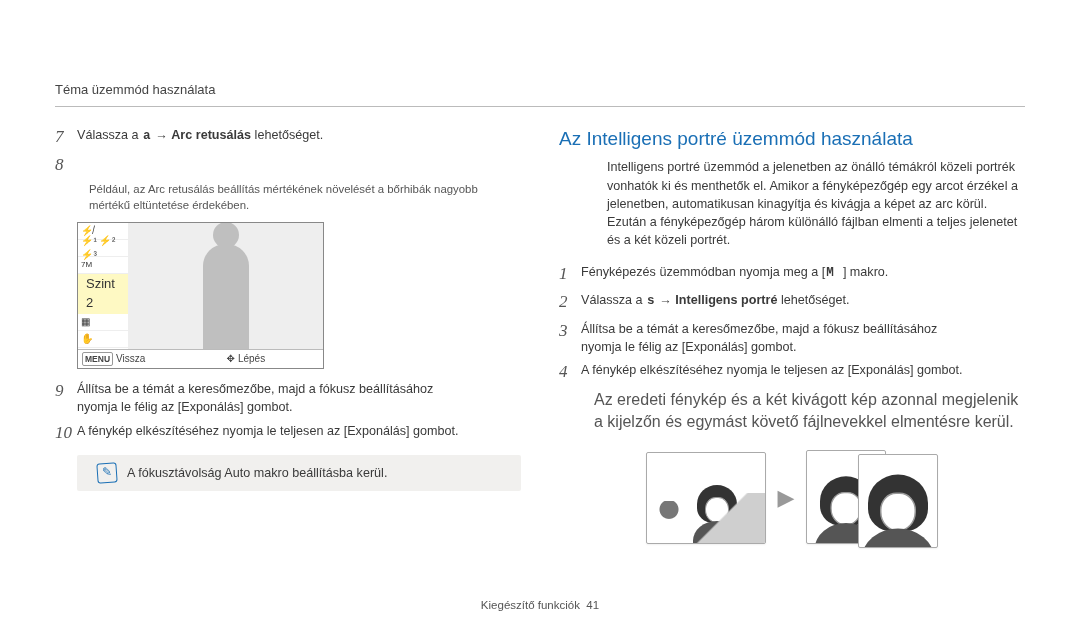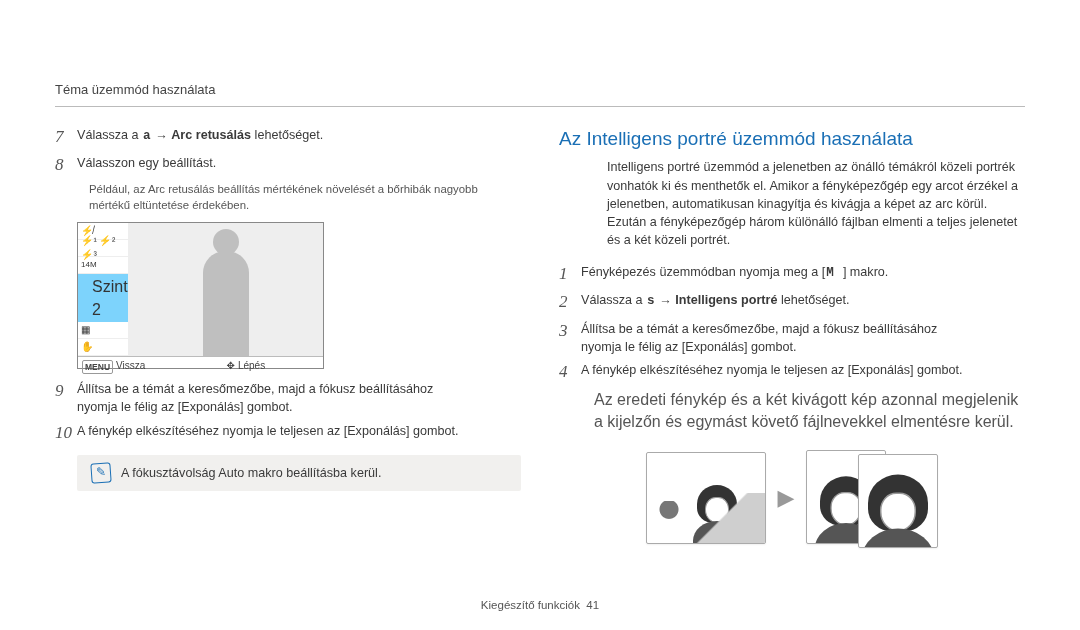--- a/index.html
+++ b/index.html
@@ -84,24 +84,24 @@
   .lcd-sicon {
     font-size: 10px;
     height: 16px;
     display: flex;
     align-items: center;
     padding-left: 3px;
     color: #333;
     border-bottom: 1px solid #eee;
   }
   .lcd-level {
-    background: #7dd3fc;
+    background: #fef9c3;
     color: #333;
-    padding: 1px 14px;
-    font-size: 16px;
+    padding: 1px 8px;
+    font-size: 13px;
   }
   .lcd-preview {
     flex: 1;
     background: #eee;
     position: relative;
     overflow: hidden;
   }
   .silhouette {
     position: absolute;
     bottom: 0;
@@ -136,21 +136,21 @@
     display: flex;
     align-items: center;
     gap: 3px;
   }
   .lcd-foot .k { font-weight: bold; font-size: 8.5px; border:1px solid #999; padding:0 2px; border-radius:2px; }
   .notebox {
     display: flex;
     align-items: center;
     gap: 10px;
     background: #f1f0ee;
-    padding: 8px 14px;
+    padding: 8px 20px;
     margin: 10px 0 0 22px;
     border-radius: 2px;
   }
   .noteicon {
     width: 18px;
     height: 18px;
     border: 1.3px solid #1a6fb5;
     border-radius: 3px;
     position: relative;
     flex-shrink: 0;
@@ -291,31 +291,30 @@
 
       <div class="step">
         <div class="stepnum">7</div>
         <div class="steptxt">
           <span>Válassza a </span><span class="glyph">a</span><span> → </span><b>Arc retusálás</b><span> lehetőséget.</span>
         </div>
       </div>
 
       <div class="step">
         <div class="stepnum">8</div>
-        <div class="steptxt">Válasszon egy beállítást.</div>
       </div>
 
       <div class="example">Például, az Arc retusálás beállítás mértékének növelését a bőrhibák nagyobb mértékű eltüntetése érdekében.</div>
 
       <div class="lcd">
         <div class="lcd-body">
           <div class="lcd-side">
             <div class="lcd-sicon">⚡̸</div>
             <div class="lcd-sicon">⚡¹ ⚡² ⚡³</div>
-            <div class="lcd-sicon" style="font-size:8px;">14M</div>
+            <div class="lcd-sicon" style="font-size:8px;">7M</div>
             <div class="lcd-level">Szint 2</div>
             <div class="lcd-sicon">▦</div>
             <div class="lcd-sicon">✋</div>
           </div>
           <div class="lcd-preview">
             <div class="silhouette"></div>
           </div>
         </div>
         <div class="lcd-foot">
           <div>

